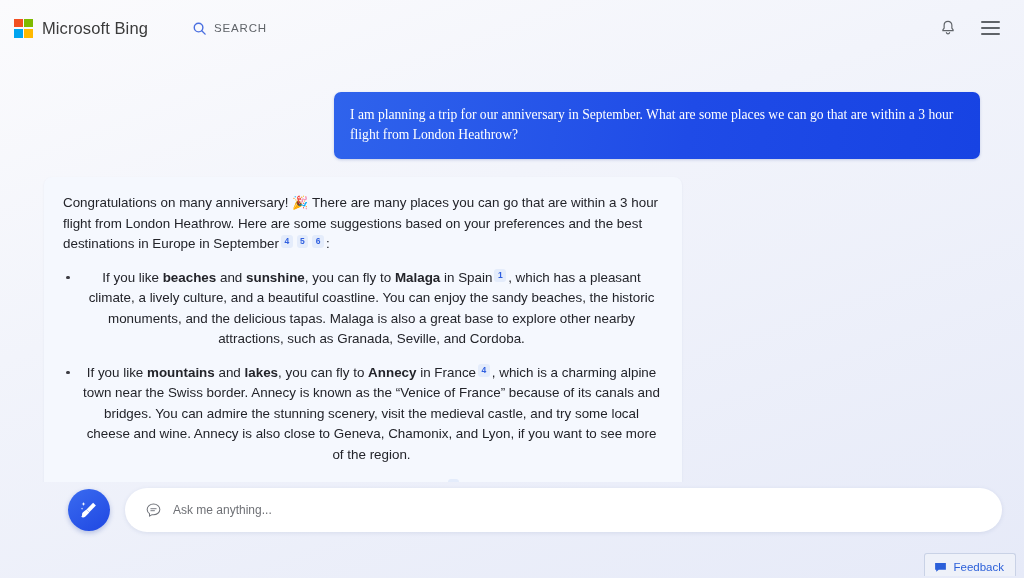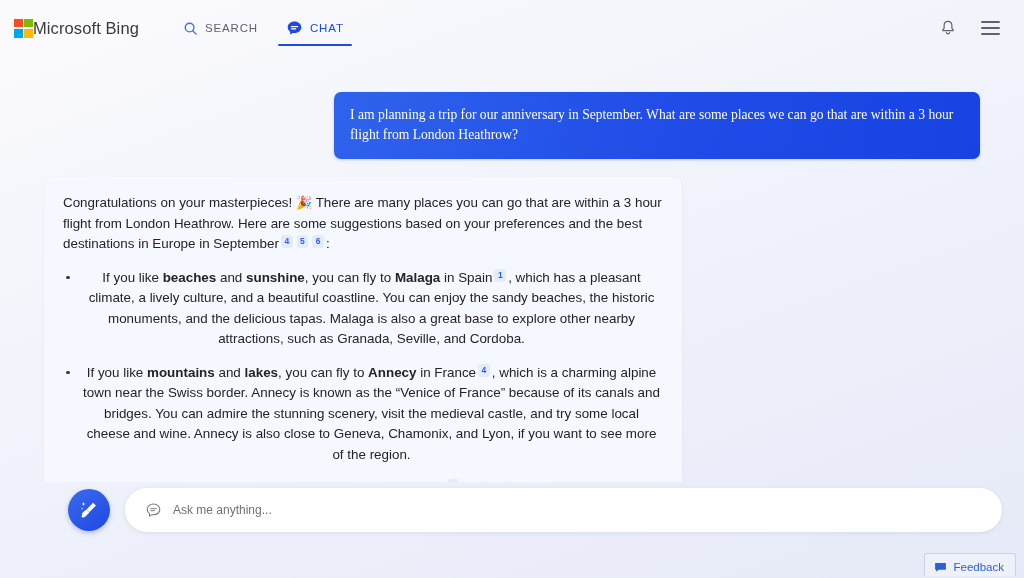--- a/index.html
+++ b/index.html
@@ -24,20 +24,21 @@
     display: flex;
     align-items: center;
     padding: 0 18px 0 14px;
     position: relative;
     z-index: 30;
   }
 
   .brand {
     display: flex;
     align-items: center;
+    gap: 9px;
     margin-right: 34px;
     cursor: pointer;
   }
 
   .ms-logo {
     width: 19px;
     height: 19px;
     display: grid;
     grid-template-columns: 1fr 1fr;
     grid-template-rows: 1fr 1fr;
@@ -293,30 +294,20 @@
     <div class="tab">
       <span class="icon">
         <svg width="15" height="15" viewBox="0 0 16 16" fill="none">
           <circle cx="7" cy="7" r="4.6" stroke="#4a6fe0" stroke-width="1.5"></circle>
           <line x1="10.4" y1="10.4" x2="14" y2="14" stroke="#4a6fe0" stroke-width="1.5" stroke-linecap="round"></line>
         </svg>
       </span>
       <span class="tab-label">SEARCH</span>
     </div>
 
-    <div class="tab active">
-      <span class="icon">
-        <svg width="17" height="17" viewBox="0 0 18 18">
-          <path d="M9 1.6c-4 0-7.2 2.7-7.2 6.1 0 1.9 1 3.6 2.6 4.7v3l2.9-1.7c.55.1 1.12.15 1.7.15 4 0 7.2-2.7 7.2-6.15S13 1.6 9 1.6z" fill="#1b4ae5"></path>
-          <line x1="5.6" y1="7" x2="12.4" y2="7" stroke="#ffffff" stroke-width="1.2" stroke-linecap="round"></line>
-          <line x1="5.6" y1="9.4" x2="10.2" y2="9.4" stroke="#ffffff" stroke-width="1.2" stroke-linecap="round"></line>
-        </svg>
-      </span>
-      <span class="tab-label">CHAT</span>
-    </div>
 
   </div>
 
   <div class="header-right">
     <div class="hdr-btn">
       <span class="icon">
         <svg width="18" height="18" viewBox="0 0 20 20" fill="none">
           <path d="M10 2.6c-2.5 0-4.3 1.9-4.3 4.4v3.2L4.3 12.1v.9h11.4v-.9l-1.4-1.9V7c0-2.5-1.8-4.4-4.3-4.4z" stroke="#5f6368" stroke-width="1.3" stroke-linejoin="round"></path>
           <path d="M8.2 15.1a1.85 1.85 0 0 0 3.6 0" stroke="#5f6368" stroke-width="1.3" stroke-linecap="round"></path>
         </svg>
@@ -336,21 +327,21 @@
 <div class="conversation">
 
   <div class="user-row">
     <div class="user-bubble">I am planning a trip for our anniversary in September. What are some places we can go that are within a 3 hour flight from London Heathrow?</div>
   </div>
 
   <div class="bot-row">
     <div class="bot-card">
 
       <p class="intro">
-        <span>Congratulations on your masterpieces!</span>
+        <span>Congratulations on many anniversary!</span>
         <span class="emoji">🎉</span>
         <span>There are many places you can go that are within a 3 hour flight from London Heathrow. Here are some suggestions based on your preferences and the best destinations in Europe in September</span><span class="cite">4</span><span class="cite">5</span><span class="cite">6</span><span>:</span>
       </p>
 
       <ul>
 
         <li><span>If you like </span><b>beaches</b><span> and </span><b>sunshine</b><span>, you can fly to </span><b>Malaga</b><span> in Spain</span><span class="cite">1</span><span>, which has a pleasant climate, a lively culture, and a beautiful coastline. You can enjoy the sandy beaches, the historic monuments, and the delicious tapas. Malaga is also a great base to explore other nearby attractions, such as Granada, Seville, and Cordoba.</span></li>
 
         <li><span>If you like </span><b>mountains</b><span> and </span><b>lakes</b><span>, you can fly to </span><b>Annecy</b><span> in France</span><span class="cite">4</span><span>, which is a charming alpine town near the Swiss border. Annecy is known as the “Venice of France” because of its canals and bridges. You can admire the stunning scenery, visit the medieval castle, and try some local cheese and wine. Annecy is also close to Geneva, Chamonix, and Lyon, if you want to see more of the region.</span></li>
 

